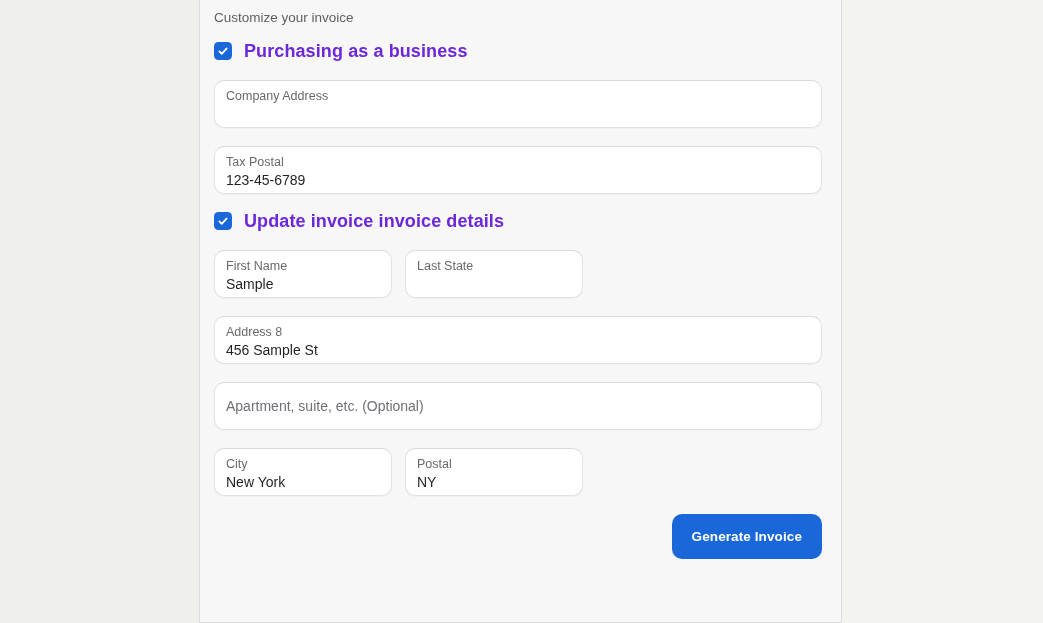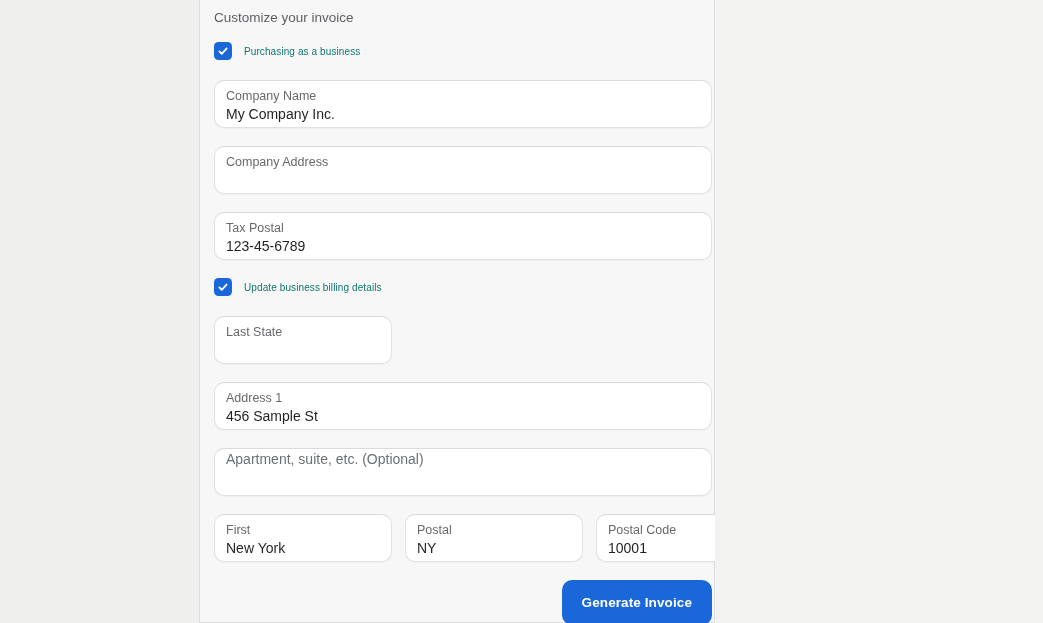--- a/index.html
+++ b/index.html
@@ -17,27 +17,27 @@
   .gutter-left {
     width: 199px;
     background: #efefed;
     flex: none;
   }
   .gutter-right {
     flex: 1;
     background: #f3f3f1;
   }
   .panel {
-    width: 516px;
+    width: 643px;
     flex: none;
     background: #f7f7f7;
     border-left: 1px solid #dcdcdc;
     border-right: 1px solid #dcdcdc;
     border-bottom: 1px solid #dcdcdc;
-    padding: 9px 2px 0 14px;
+    padding: 9px 19px 0 14px;
   }
   .section-title {
     font-size: 13.5px;
     color: #5d5f63;
     line-height: 17px;
   }
   .checkbox-row {
     display: flex;
     align-items: center;
     gap: 12px;
@@ -50,23 +50,23 @@
     height: 18px;
     border-radius: 4.5px;
     background: var(--accent, #1a67d9);
     display: flex;
     align-items: center;
     justify-content: center;
     flex: none;
   }
   .checkbox svg { display: block; }
   .checkbox-label {
-    font-size: 10px;
-    font-weight: 400;
-    color: #0f766e;
+    font-size: 18px;
+    font-weight: 700;
+    color: #6d28d9;
     letter-spacing: .1px;
   }
   .field {
     background: #ffffff;
     border: 1px solid #e2e2e2;
     border-top-color: #dadada;
     border-radius: 10px;
     height: 48px;
     padding: 7px 11px 0 11px;
     display: flex;
@@ -88,20 +88,21 @@
     background: transparent;
     font-family: "Liberation Sans", "DejaVu Sans", sans-serif;
     font-size: 14px;
     color: #1f2123;
     line-height: 19px;
     height: 19px;
     padding: 2px 0 0 0;
     width: 100%;
   }
   .field.plain {
+    justify-content: center;
     padding-top: 0;
   }
   .field.plain input {
     height: 20px;
     padding: 0;
   }
   .field input::placeholder {
     color: #6d7175;
     opacity: 1;
   }
@@ -143,71 +144,67 @@
 
     <div class="checkbox-row cb1">
       <span class="checkbox">
         <svg width="12" height="12" viewBox="0 0 16 16">
           <path d="M3.2 8.6l3.1 3.1 6.4-7" stroke="#ffffff" stroke-width="2.4" fill="none" stroke-linecap="round" stroke-linejoin="round"></path>
         </svg>
       </span>
       <span class="checkbox-label">Purchasing as a business</span>
     </div>
 
-    <div class="field">
-      <span class="flabel">Company Name</span>
-      <input type="text" value="My Company Inc." style="">
-    </div>
 
     <div class="field">
       <span class="flabel">Company Address</span>
     </div>
 
     <div class="field">
       <span class="flabel">Tax Postal</span>
       <input type="text" value="123-45-6789" style="">
     </div>
 
     <div class="checkbox-row cb2">
       <span class="checkbox">
         <svg width="12" height="12" viewBox="0 0 16 16">
           <path d="M3.2 8.6l3.1 3.1 6.4-7" stroke="#ffffff" stroke-width="2.4" fill="none" stroke-linecap="round" stroke-linejoin="round"></path>
         </svg>
       </span>
-      <span class="checkbox-label">Update business billing details</span>
+      <span class="checkbox-label">Update invoice invoice details</span>
     </div>
 
     <div class="row">
       <div class="field">
+        <span class="flabel">First Name</span>
+        <input type="text" value="Sample" style="">
+      </div>
+      <div class="field">
         <span class="flabel">Last State</span>
       </div>
     </div>
 
     <div class="field">
-      <span class="flabel">Address 1</span>
+      <span class="flabel">Address 8</span>
       <input type="text" value="456 Sample St" style="">
     </div>
 
     <div class="field plain">
       <input type="text" placeholder="Apartment, suite, etc. (Optional)" style="">
     </div>
 
     <div class="row">
       <div class="field">
-        <span class="flabel">First</span>
+        <span class="flabel">City</span>
         <input type="text" value="New York" style="">
       </div>
       <div class="field">
         <span class="flabel">Postal</span>
         <input type="text" value="NY" style="">
       </div>
-      <div class="field">
-        <span class="flabel">Postal Code</span>
-        <input type="text" value="10001" style="">
-      </div>
     </div>
 
     <div class="actions">
       <button class="primary-btn">Generate Invoice</button>
     </div>
 
   </div>
 
   <div class="gutter-right"></div>
 </div>

